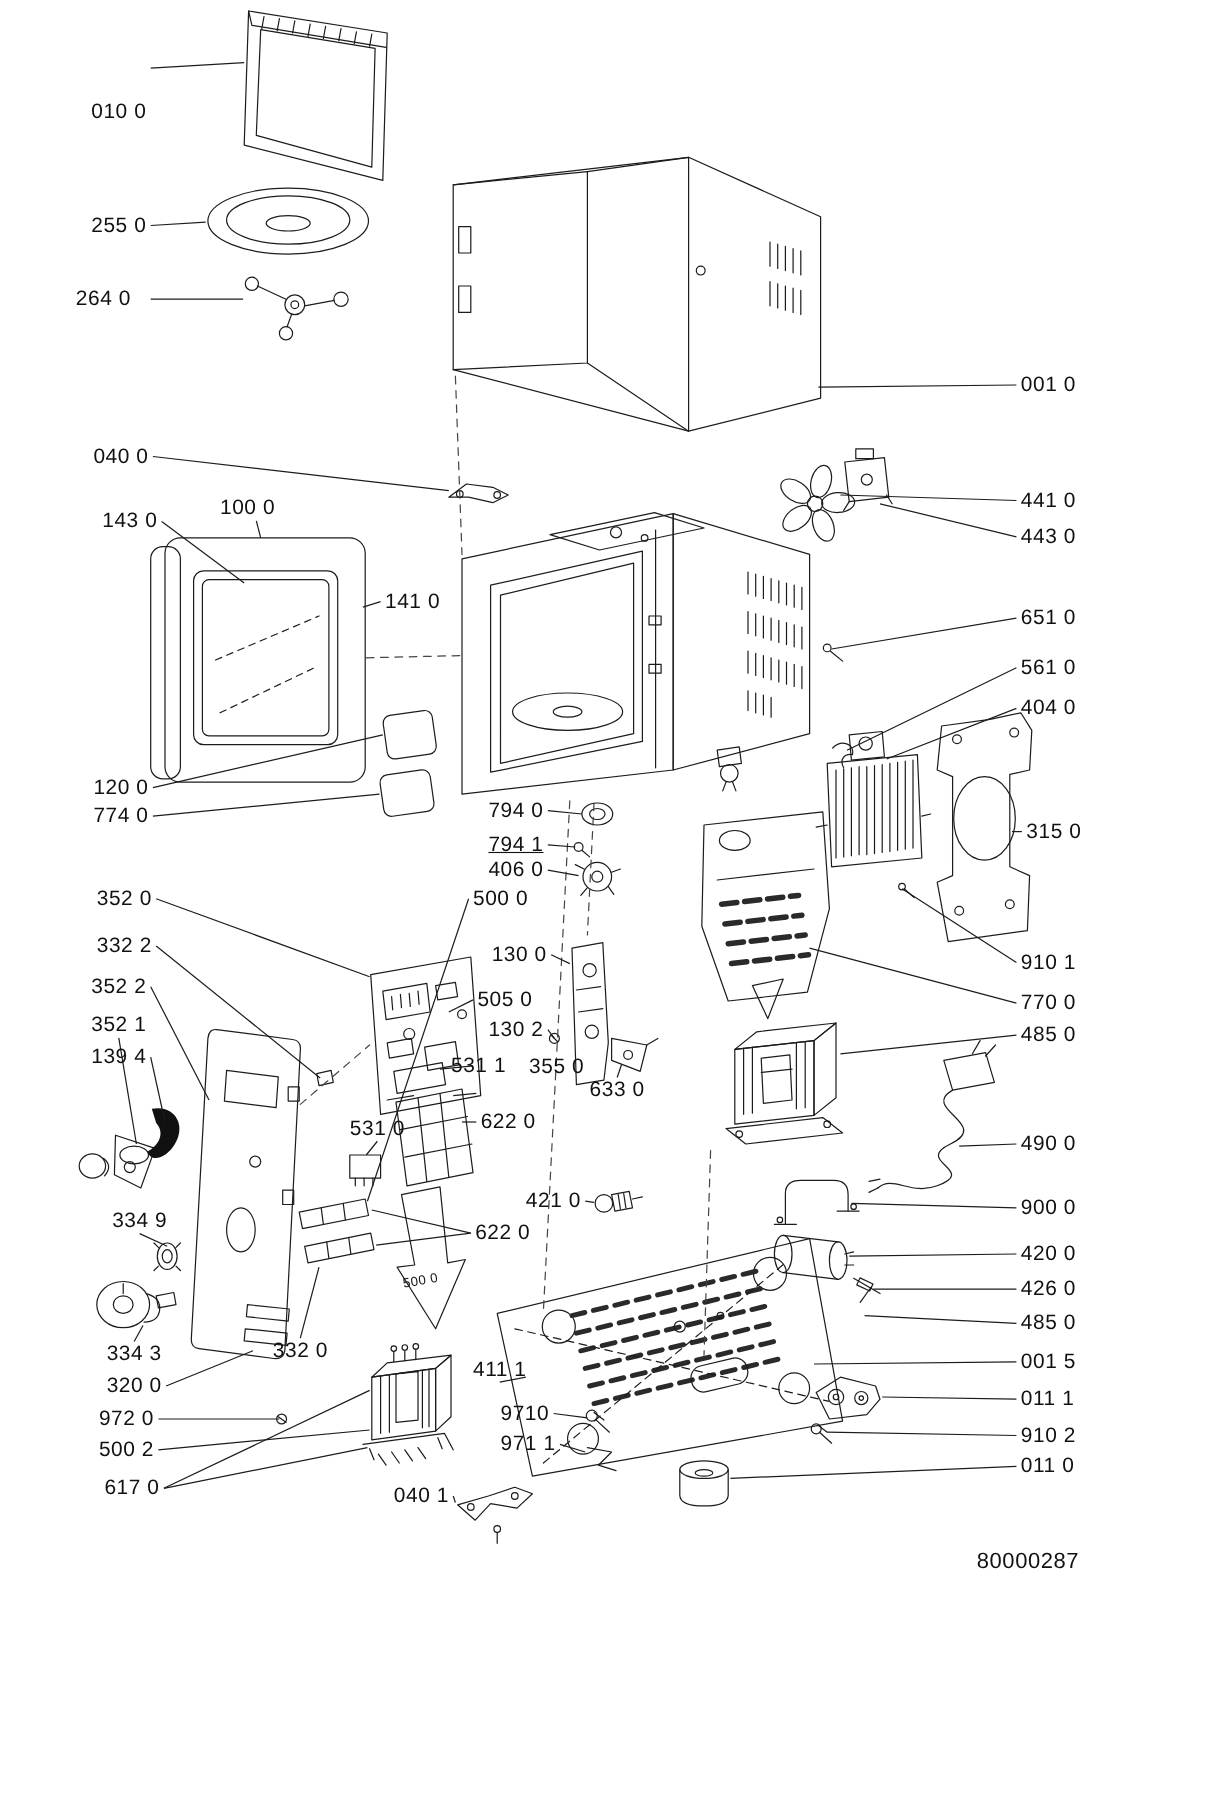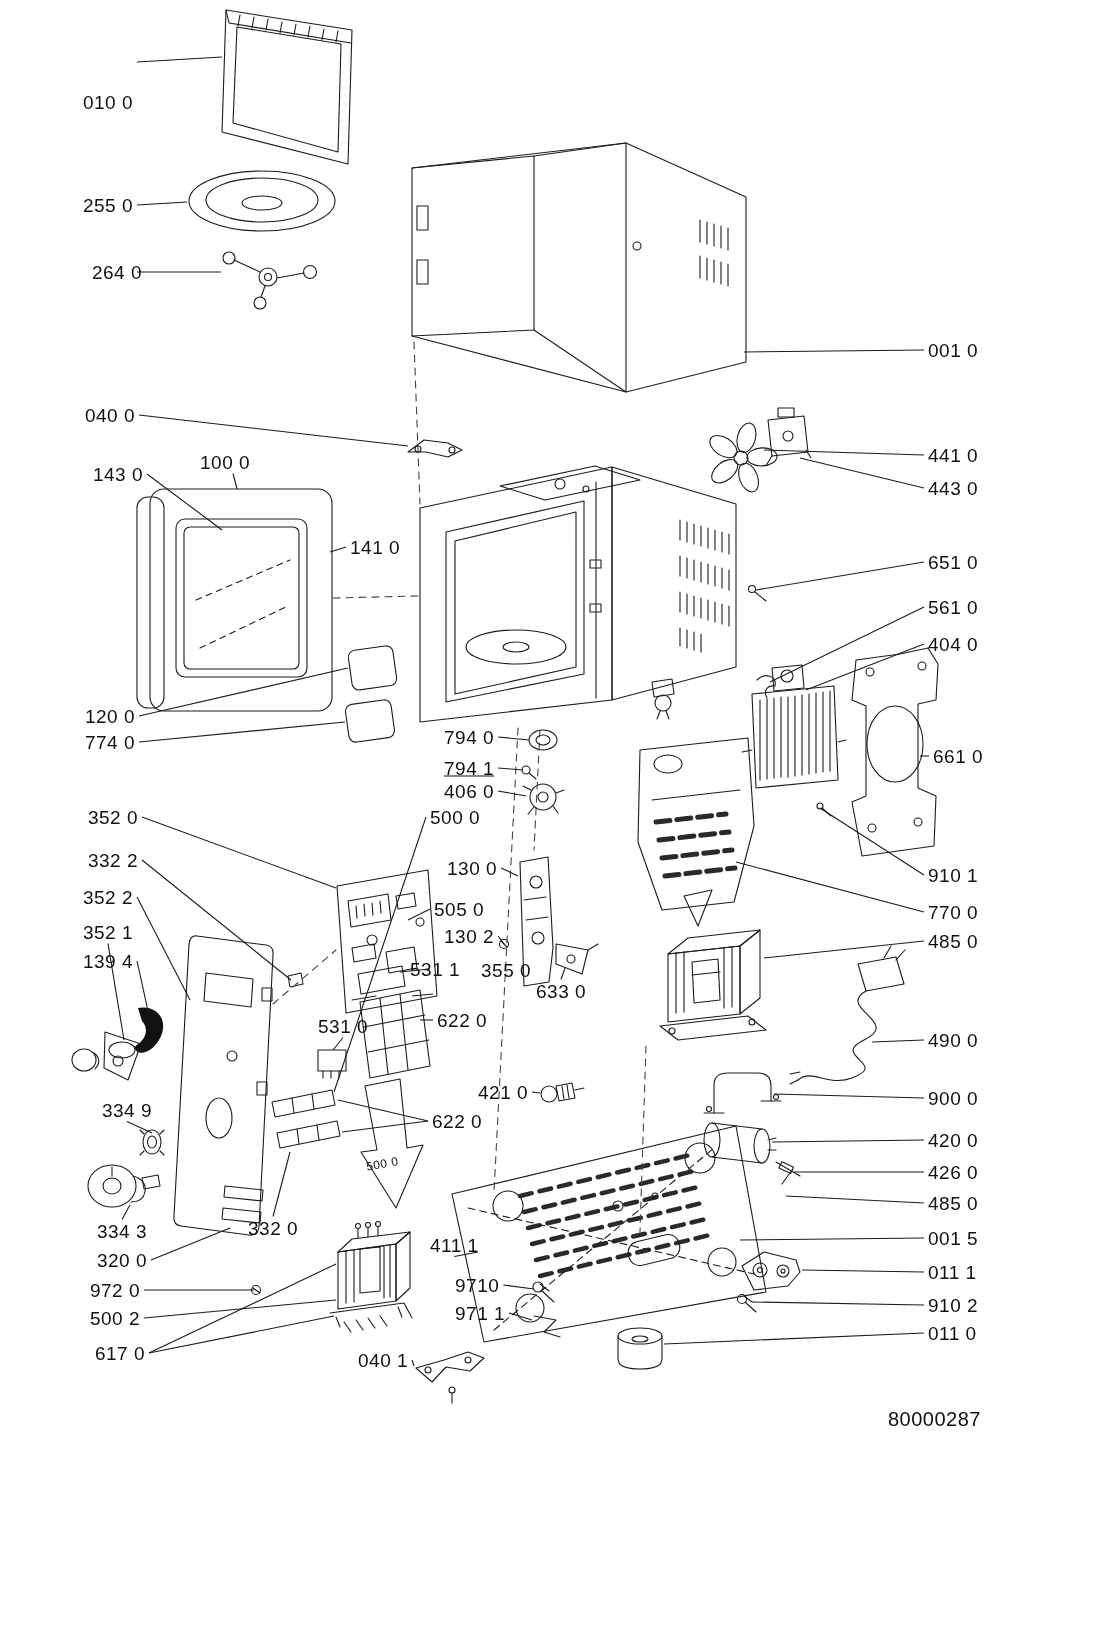--- a/index.html
+++ b/index.html
@@ -441,38 +441,38 @@
       <line x1="924" y1="1238" x2="740" y2="1240" stroke="#1c1c1c"></line>
       <line x1="924" y1="1272" x2="802" y2="1270" stroke="#1c1c1c"></line>
       <line x1="924" y1="1305" x2="752" y2="1302" stroke="#1c1c1c"></line>
       <line x1="924" y1="1333" x2="664" y2="1344" stroke="#1c1c1c"></line>
     </svg>
 
   <div class="doc-number">80000287</div>
 
 <div class="part-label" style="left: 133px; top: 62px; transform: translate(-100%, -50%); margin-top: 40px;">010 0</div>
     <div class="part-label" style="left: 133px; top: 205px; transform: translate(-100%, -50%);">255 0</div>
-    <div class="part-label" style="left: 142px; top: 272px; transform: translate(-100%, -50%);">264 0</div>
+    <div class="part-label" style="left: 119px; top: 272px; transform: translate(-100%, -50%);">264 0</div>
     <div class="part-label" style="left: 928px; top: 350px; transform: translate(0px, -50%);">001 0</div>
     <div class="part-label" style="left: 135px; top: 415px; transform: translate(-100%, -50%);">040 0</div>
     <div class="part-label" style="left: 143px; top: 474px; transform: translate(-100%, -50%);">143 0</div>
     <div class="part-label" style="left: 200px; top: 462px; transform: translate(0px, -50%);">100 0</div>
     <div class="part-label" style="left: 928px; top: 455px; transform: translate(0px, -50%);">441 0</div>
     <div class="part-label" style="left: 928px; top: 488px; transform: translate(0px, -50%);">443 0</div>
     <div class="part-label" style="left: 350px; top: 547px; transform: translate(0px, -50%);">141 0</div>
     <div class="part-label" style="left: 928px; top: 562px; transform: translate(0px, -50%);">651 0</div>
     <div class="part-label" style="left: 928px; top: 607px; transform: translate(0px, -50%);">561 0</div>
     <div class="part-label" style="left: 928px; top: 644px; transform: translate(0px, -50%);">404 0</div>
     <div class="part-label" style="left: 135px; top: 716px; transform: translate(-100%, -50%);">120 0</div>
     <div class="part-label" style="left: 135px; top: 742px; transform: translate(-100%, -50%);">774 0</div>
     <div class="part-label" style="left: 444px; top: 737px; transform: translate(0px, -50%);">794 0</div>
     <div class="part-label" style="left: 444px; top: 768px; transform: translate(0px, -50%); text-decoration: underline;">794 1</div>
     <div class="part-label" style="left: 444px; top: 791px; transform: translate(0px, -50%);">406 0</div>
     <div class="part-label" style="left: 430px; top: 817px; transform: translate(0px, -50%);">500 0</div>
-    <div class="part-label" style="left: 933px; top: 756px; transform: translate(0px, -50%);">661 0</div>
+    <div class="part-label" style="left: 933px; top: 756px; transform: translate(0px, -50%);">315 0</div>
     <div class="part-label" style="left: 138px; top: 817px; transform: translate(-100%, -50%);">352 0</div>
     <div class="part-label" style="left: 138px; top: 860px; transform: translate(-100%, -50%);">332 2</div>
     <div class="part-label" style="left: 133px; top: 897px; transform: translate(-100%, -50%);">352 2</div>
     <div class="part-label" style="left: 133px; top: 932px; transform: translate(-100%, -50%);">352 1</div>
     <div class="part-label" style="left: 133px; top: 961px; transform: translate(-100%, -50%);">139 4</div>
     <div class="part-label" style="left: 447px; top: 868px; transform: translate(0px, -50%);">130 0</div>
     <div class="part-label" style="left: 434px; top: 909px; transform: translate(0px, -50%);">505 0</div>
     <div class="part-label" style="left: 444px; top: 936px; transform: translate(0px, -50%);">130 2</div>
     <div class="part-label" style="left: 410px; top: 969px; transform: translate(0px, -50%);">531 1</div>
     <div class="part-label" style="left: 437px; top: 970px; transform: translate(0px, -50%); padding-left: 44px;">355 0</div>

